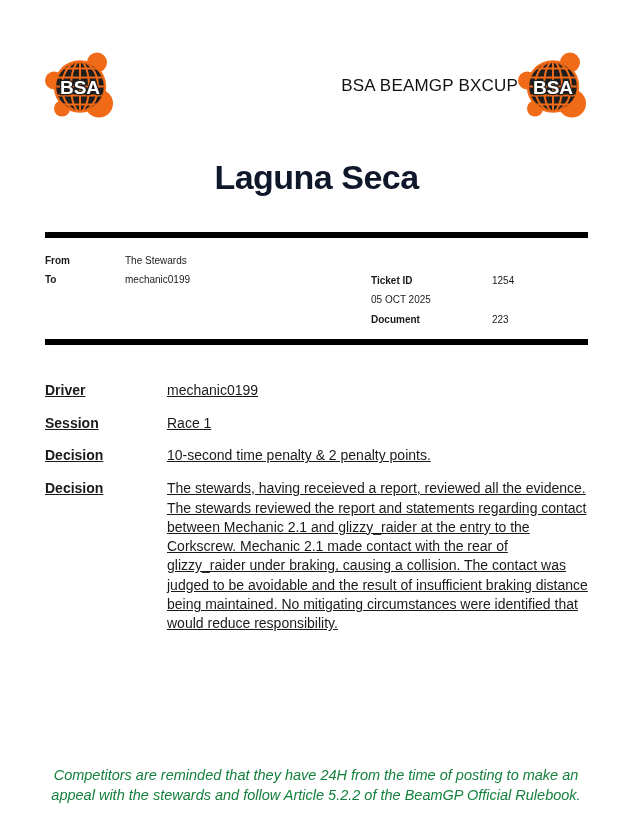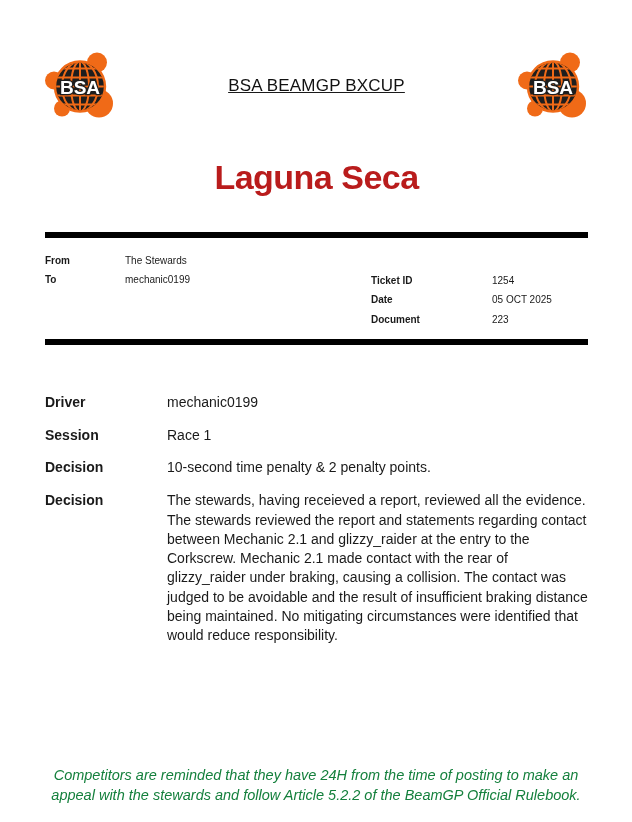--- a/index.html
+++ b/index.html
@@ -15,59 +15,58 @@
     padding: 0 44px 0 45px;
     position: relative;
   }
   
   .header-row {
     margin-top: 50px;
     height: 71px;
     display: flex;
     align-items: center;
     justify-content: space-between;
-    text-decoration: underline;
   }
   .logo { width: 70px; height: 71px; flex: 0 0 auto; }
   .series-title {
     flex: 1;
-    text-align: center;
+    text-align: right;
     font-size: 17px;
     letter-spacing: 0.2px;
     color: #111;
   }
   
   .doc-title {
     margin-top: 36px;
     text-align: center;
     font-size: 34px;
     font-weight: 700;
     letter-spacing: -0.5px;
     line-height: 40px;
-    color: #b91c1c;
+    color: #0f172a;
   }
   
   .bar { height: 6px; background: #000; width: 100%; }
   .bar-top { margin-top: 35px; }
   
   .meta {
     display: flex;
     padding: 13px 0 10px 0;
     font-size: 10px;
     line-height: 19.3px;
   }
   .meta-col-left  { width: 326px; flex: 0 0 auto; }
   .meta-col-right { flex: 1; margin-top: 20px; }
   .meta-row { display: flex; }
   .meta-label { font-weight: 700; }
   .meta-col-left  .meta-label { width: 80px;  flex: 0 0 auto; }
   .meta-col-right .meta-label { width: 121px; flex: 0 0 auto; }
   .meta-value { flex: 1; }
   
-  .fields { margin-top: 48px; }
+  .fields { margin-top: 36px; text-decoration: underline; }
   .field-row {
     display: flex;
     margin-bottom: 13.5px;
     font-size: 14px;
     line-height: 19.3px;
   }
   .field-label {
     width: 122px;
     flex: 0 0 auto;
     font-weight: 700;
@@ -157,21 +156,20 @@
         <span class="meta-label">To</span>
         <span class="meta-value">mechanic0199</span>
       </div>
     </div>
     <div class="meta-col-right">
       <div class="meta-row">
         <span class="meta-label">Ticket ID</span>
         <span class="meta-value">1254</span>
       </div>
       <div class="meta-row">
-        <span class="meta-label">Date</span>
         <span class="meta-value">05 OCT 2025</span>
       </div>
       <div class="meta-row">
         <span class="meta-label">Document</span>
         <span class="meta-value">223</span>
       </div>
     </div>
   </div>
 
   <div class="bar"></div>

